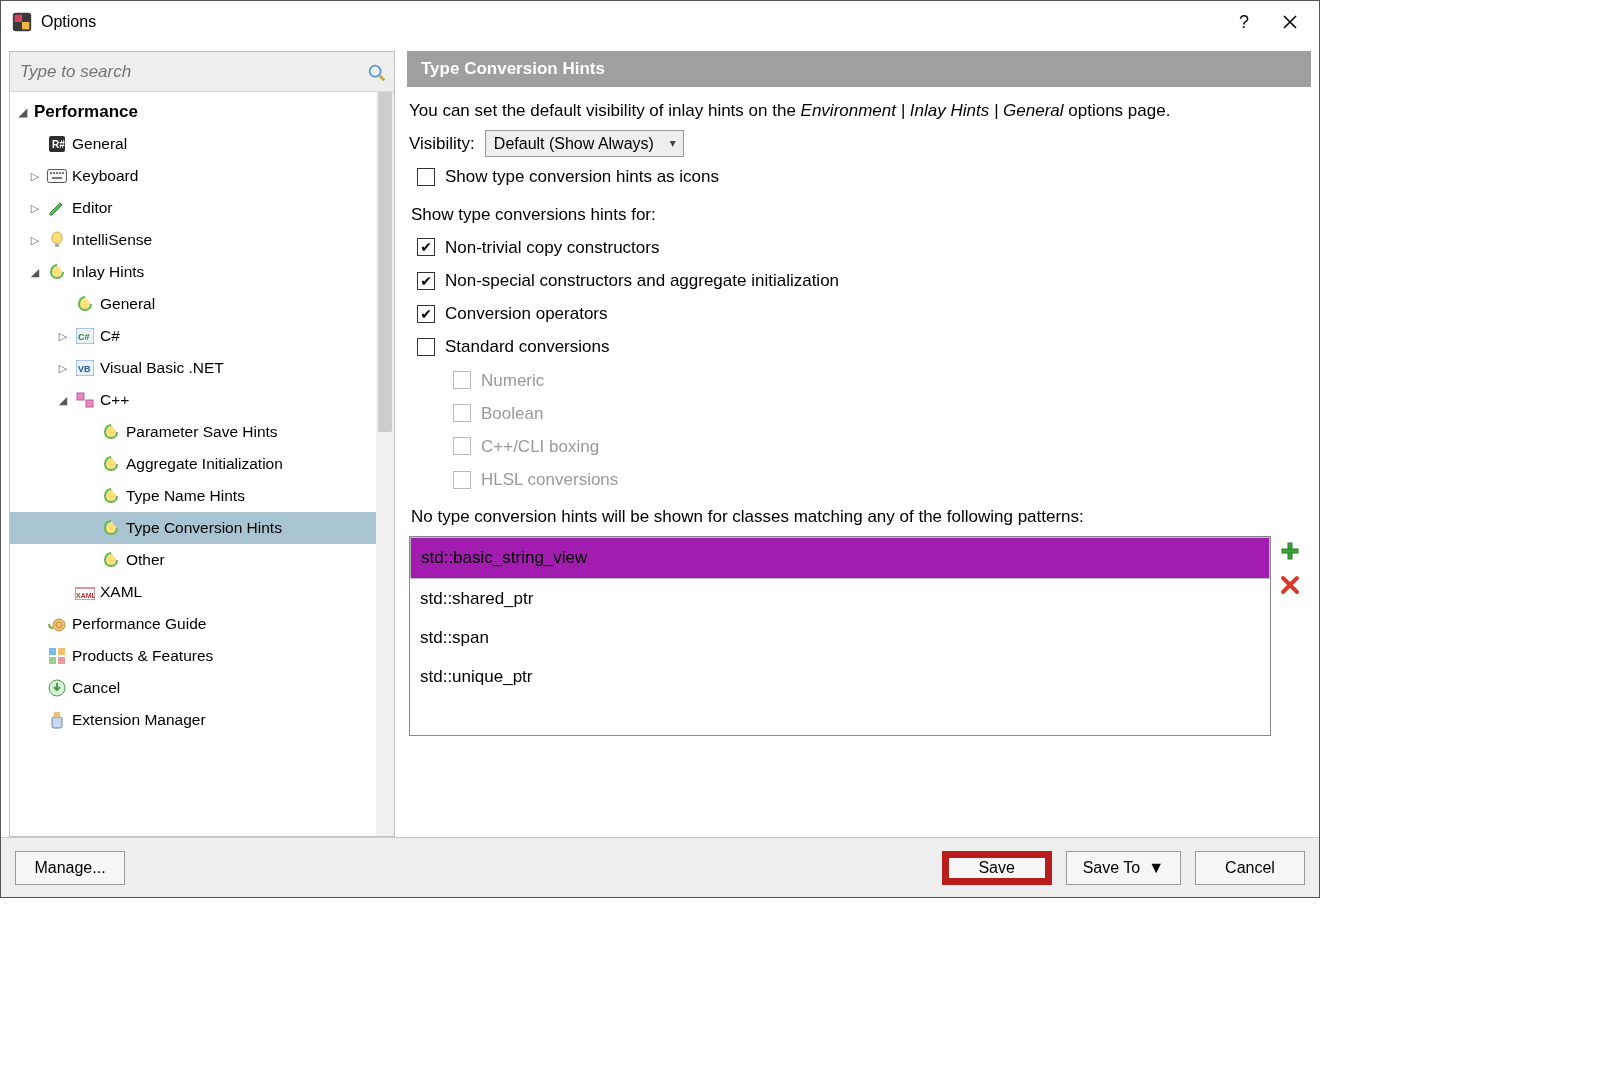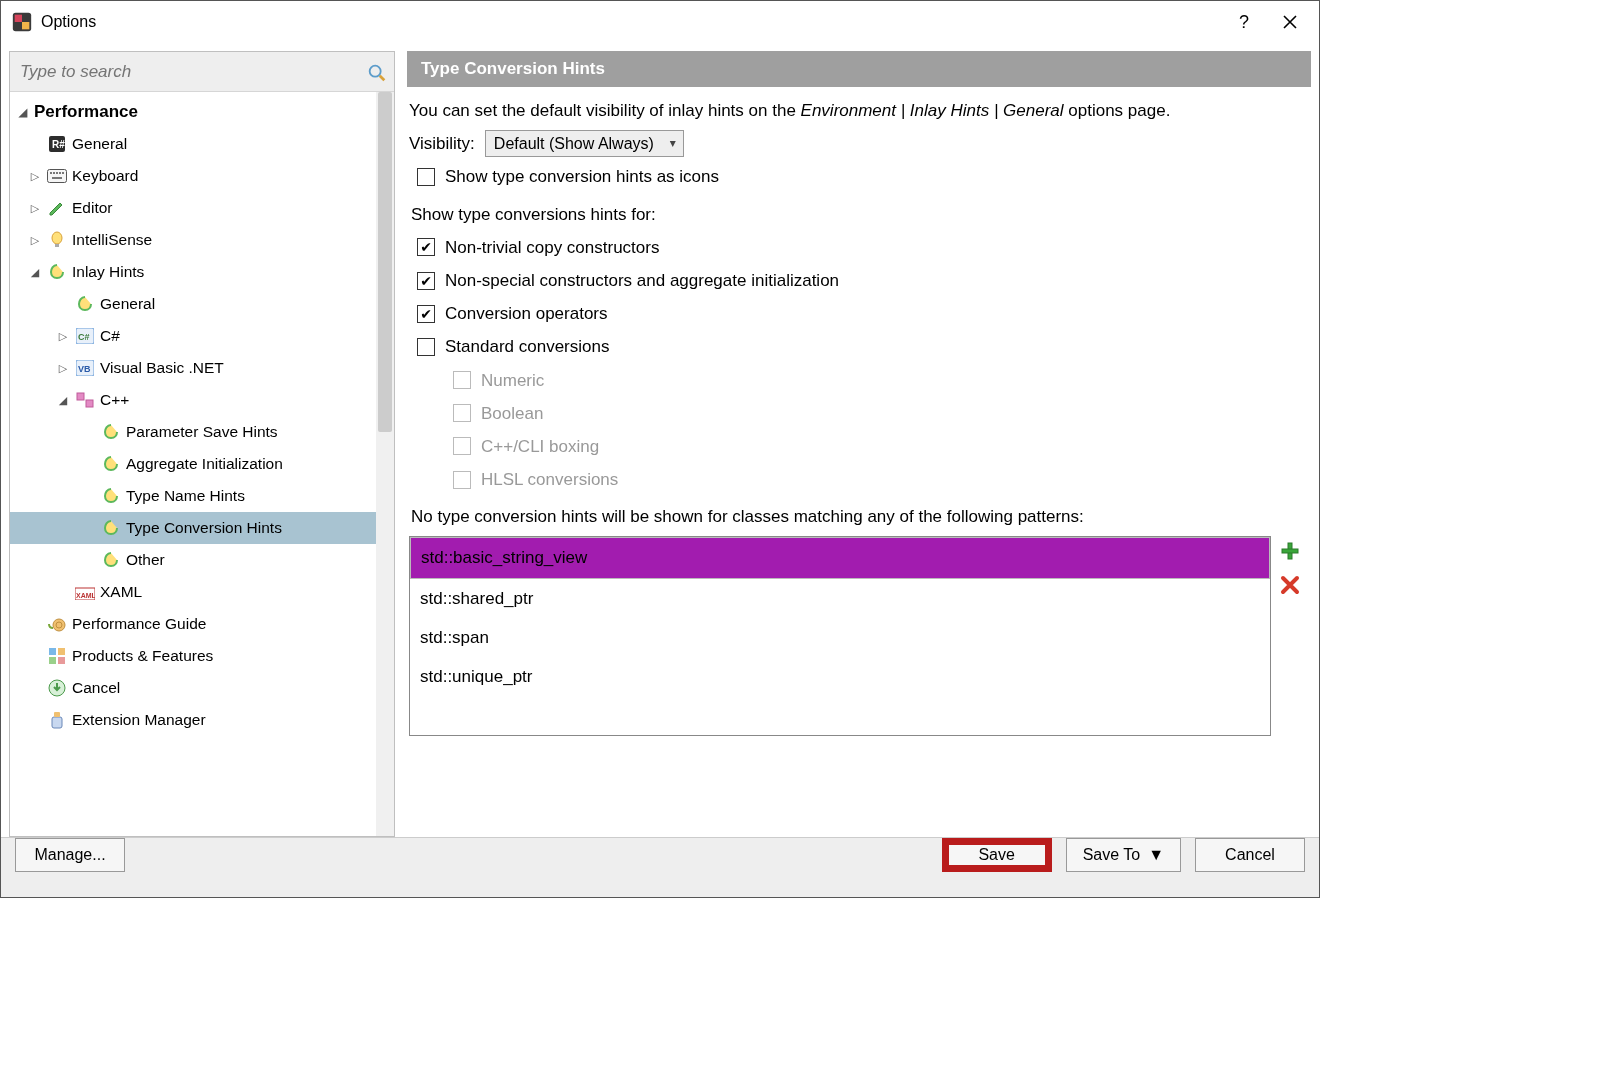--- a/index.html
+++ b/index.html
@@ -40,21 +40,21 @@
   .opt.sub { margin-left: 44px; color: #999; }
   .section-text { margin: 10px 0 6px 2px; }
   .list-area { display: flex; gap: 8px; margin-top: 4px; }
   .listbox { flex: 1; border: 1px solid #888; height: 200px; background: #fff; overflow: auto; }
   .listbox .item { padding: 6px 10px; }
   .listbox .item.sel { background: #a21caf; border: 1px solid #bbb; }
   .list-btns { width: 26px; display: flex; flex-direction: column; gap: 12px; padding-top: 4px; }
   .iconbtn { width: 22px; height: 22px; display: flex; align-items: center; justify-content: center; font-size: 20px; font-weight: bold; }
   .add { color: #2fa62f; }
   .del { color: #d63a2a; }
-  .footer { height: 60px; background: #eee; border-top: 1px solid #ccc; display: flex; align-items: flex-start; padding: 0 14px; gap: 14px; }
+  .footer { height: 60px; background: #eee; border-top: 1px solid #ccc; display: flex; align-items: center; padding: 0 14px; gap: 14px; }
   .footer .spacer { flex: 1; }
   .btn { min-width: 110px; height: 34px; border: 1px solid #999; background: #f6f6f6; font-size: 16px; padding: 0 16px; display: inline-flex; align-items: center; justify-content: center; gap: 8px; }
   .btn.primary { border: 7px solid #b91c1c; margin-left: 11px; }
   .italic { font-style: italic; }
 </style>
 </head>
 <body>
 
 <div class="window">
 

